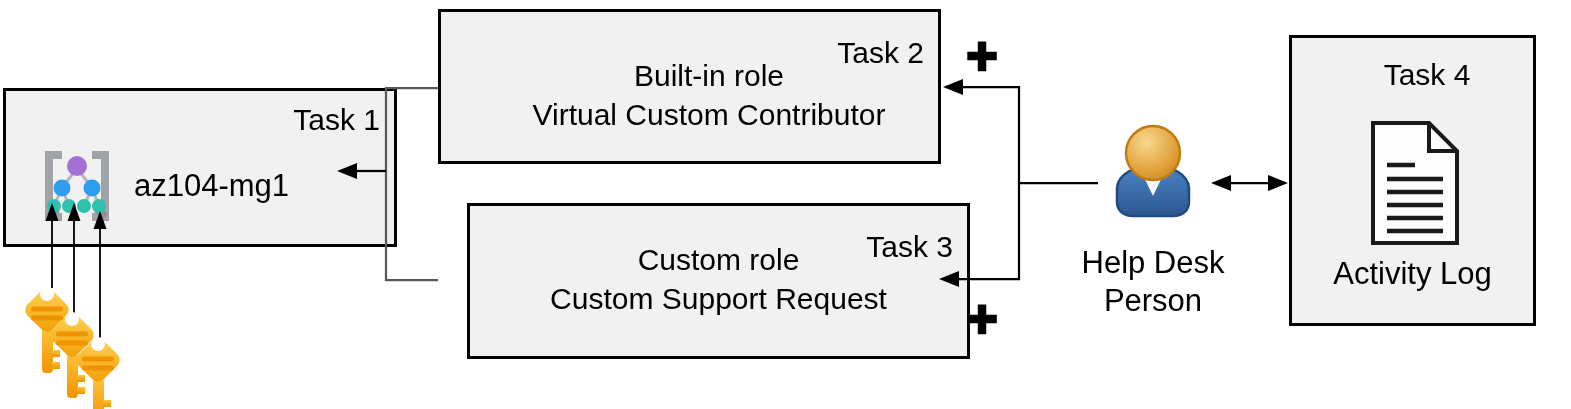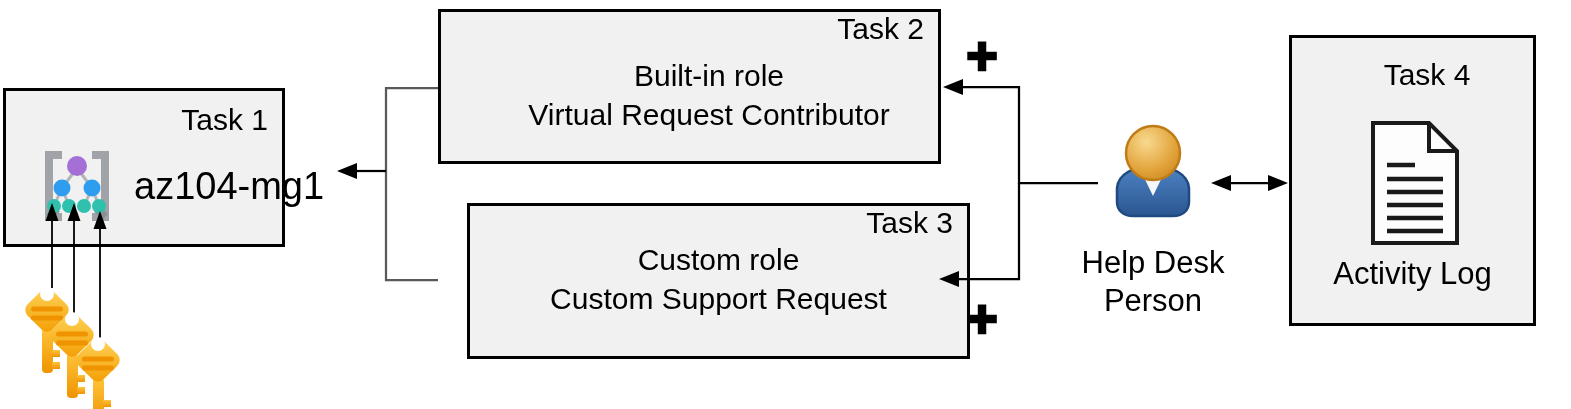--- a/index.html
+++ b/index.html
@@ -4,31 +4,31 @@
 <style>
   html,body{margin:0;padding:0;background:#fff;}
   #canvas{
     position:relative;width:1571px;height:409px;background:#fff;
     font-family:"Liberation Sans",sans-serif;color:#000;overflow:hidden;
   }
   .box{
     position:absolute;background:var(--box-fill,#f1f1f2);
     border:3px solid var(--box-border,#000);box-sizing:border-box;
   }
-  #task1{left:3px;top:88px;width:282px;height:159px;}
+  #task1{left:3px;top:88px;width:394px;height:159px;}
   #task2{left:438px;top:9px;width:503px;height:155px;}
   #task3{left:438px;top:203px;width:503px;height:156px;margin-left:29px;}
   #task4{left:1289px;top:35px;width:247px;height:291px;}
-  .corner-label{position:absolute;top:0;right:14px;font-size:30px;white-space:nowrap;}
+  .corner-label{position:absolute;top:24px;right:14px;font-size:30px;white-space:nowrap;}
   #task1 .corner-label{top:12px;}
   .role-lines{position:absolute;left:0;right:0;text-align:center;font-size:30px;line-height:39px;}
   #task2 .role-lines{top:44px;padding-left:39px;}
   #task3 .role-lines{top:34px;}
   .t1-row{position:absolute;left:30px;top:56px;height:78px;display:flex;align-items:center;gap:16px;}
-  .mg-name{font-size:38px;white-space:nowrap;}
+  .mg-name{font-size:31px;white-space:nowrap;}
   .top-label{position:absolute;top:20px;left:0;right:0;text-align:center;font-size:30px;margin-left:29px;}
   .doc-wrap{position:absolute;left:75px;top:81px;}
   .t4-caption{position:absolute;top:218px;left:0;right:0;text-align:center;font-size:31px;}
   .plus{
     position:absolute;width:60px;height:60px;display:flex;align-items:center;justify-content:center;
     font-size:54px;font-weight:bold;-webkit-text-stroke:2.5px #000;
   }
   #plus-top{left:952px;top:25px;}
   #plus-bottom{left:952px;top:288px;}
   #person{position:absolute;left:1068px;top:118px;width:170px;z-index:3;}
@@ -71,21 +71,21 @@
         <circle cx="63" cy="58" r="7" style="fill:var(--mg-teal,#2fc1ae)"></circle>
       </svg>
       <span class="mg-name">az104-mg1</span>
     </div>
   </div>
 
   <div class="box" id="task2">
     <div class="corner-label">Task 2</div>
     <div class="role-lines">
       <div>Built-in role</div>
-      <div>Virtual Request Contributor</div>
+      <div>Virtual Custom Contributor</div>
     </div>
   </div>
 
   <div class="box" id="task3">
     <div class="corner-label">Task 3</div>
     <div class="role-lines">
       <div>Custom role</div>
       <div>Custom Support Request</div>
     </div>
   </div>

